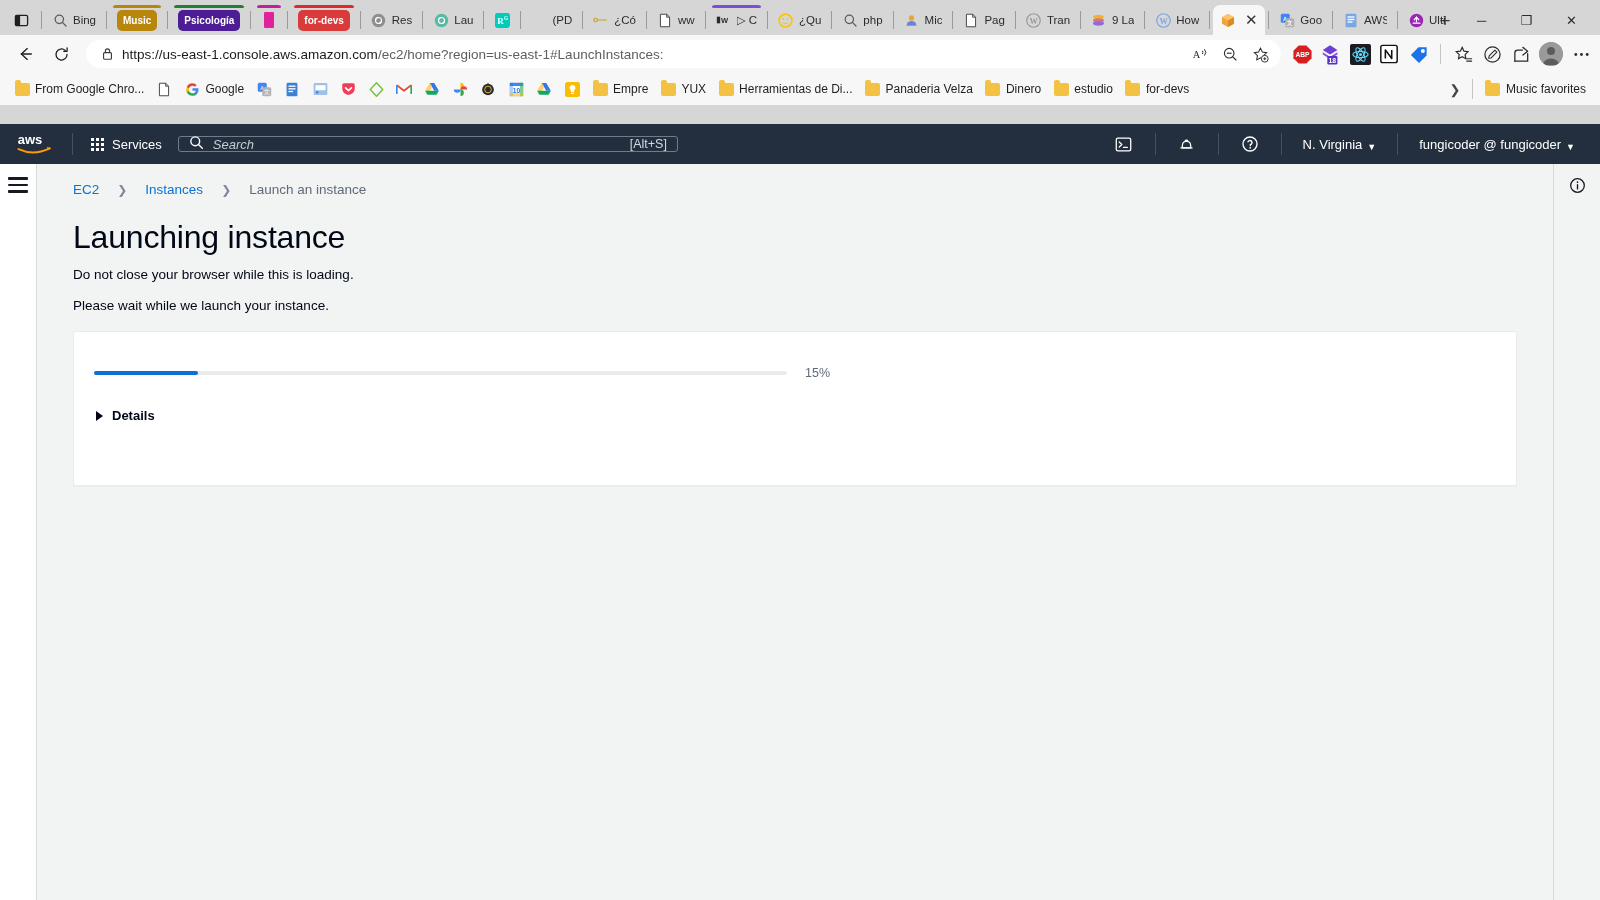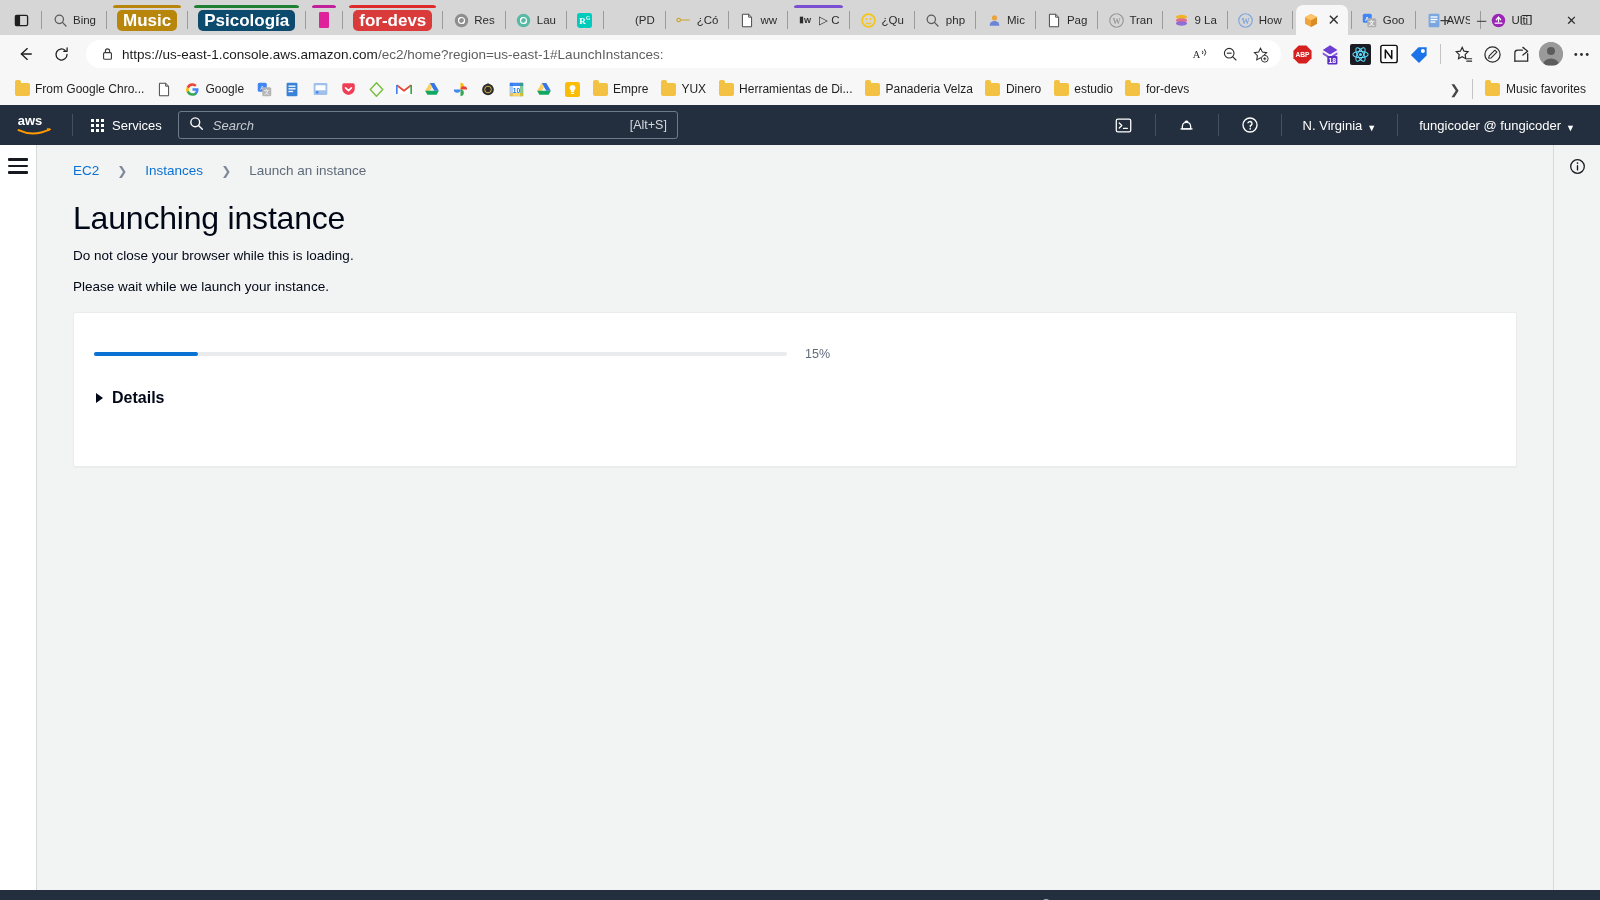--- a/index.html
+++ b/index.html
@@ -4,21 +4,21 @@
 <style>
   * { box-sizing: border-box; margin: 0; padding: 0; }
   html, body {
     width: 1600px; height: 900px;
     font-family: "Liberation Sans", sans-serif;
     overflow: hidden;
     background: #ffffff;
   }
 
   
-  .browser { width: 1600px; height: 105px; background: #d6d6d6; position: relative; }
+  .browser { width: 1600px; height: 124px; background: #d6d6d6; position: relative; }
 
   
   .tabstrip {
     height: 35px; display: flex; align-items: flex-end;
     padding: 0 6px 0 4px; background: #d6d6d6;
   }
   .tab-tools-btn {
     width: 34px; height: 30px; display: flex; align-items: center; justify-content: center;
     border-radius: 5px; flex: 0 0 auto;
   }
@@ -35,21 +35,21 @@
     background: #f7f7f7; max-width: 64px; border-radius: 7px 7px 0 0;
     padding-right: 4px;
   }
   .tab .topline { position:absolute; top:0; left:3px; right:3px; height:2.5px; border-radius:2px; }
   .tabfav {
     width: 16px; height: 16px; flex: 0 0 auto; border-radius: 3px;
     display: flex; align-items: center; justify-content: center;
     font-size: 9px; color: #fff; font-weight: bold; overflow:hidden;
   }
   .tab-pill {
-    border-radius: 5px; padding: 2px 6px; font-size: 17px; font-weight: bold; color: #fff;
+    border-radius: 5px; padding: 2px 6px; font-size: 10px; font-weight: bold; color: #fff;
     line-height: 17px;
   }
   .tabclose { width: 20px; height:20px; display:flex; align-items:center; justify-content:center;
     font-size: 15px; color:#333; }
   .newtab { width: 28px; height: 28px; display:flex;align-items:center;justify-content:center;
     font-size: 19px; color: #3b3b3b; font-weight: 300; margin-left:4px; flex:0 0 auto;}
   .wincontrols { margin-left: auto; display: flex; align-items: center; height: 30px; }
   .wc { width: 45px; height: 31px; display:flex; align-items:center; justify-content:center;
     font-size: 13px; color: #2b2b2b; }
 
@@ -102,21 +102,21 @@
     height: 40px; background: #232f3e; display: flex; align-items: center;
     padding: 0 14px 0 16px; color: #ffffff; font-size: 13px;
   }
   .aws-logo { width: 38px; height: 26px; position: relative; flex:0 0 auto; margin-right: 8px;}
   .hdr-sep { width: 1px; height: 22px; background: #42505f; margin: 0 10px; }
   .services-btn { display: flex; align-items: center; gap: 8px; padding: 5px 8px; border-radius:3px; }
   .grid9 { display: grid; grid-template-columns: repeat(3, 3px); grid-template-rows: repeat(3,3px);
     gap: 2px; }
   .grid9 i { background: #ffffff; width: 3px; height: 3px; display:block; }
   .aws-search {
-    flex: 1 1 auto; height: 28px; margin-left: 8px; margin-right: 10px;
+    flex: 1 1 auto; height: 16px; margin-left: 8px; margin-right: 10px;
     background: #232f3e; border: 1px solid #6f7b89; border-radius: 3px;
     display: flex; align-items: center; padding: 0 10px; max-width: 500px;
   }
   .aws-search .ph { color: #c7ccd2; font-style: italic; font-size: 13px; margin-left: 9px; }
   .aws-search .kbd { margin-left: auto; color: #d5d9dd; font-size: 12.5px; }
   .hdr-right { margin-left: auto; display: flex; align-items: center; }
   .hdr-item { padding: 6px 11px; display: flex; align-items: flex-end; gap: 5px; border-radius:3px;
     font-size: 13px; color: #ffffff; white-space: nowrap; }
   .hdr-ico-box { width: 20px; height: 20px; display:flex; align-items:center; justify-content:center; }
 
@@ -150,21 +150,21 @@
   .step-row { display: flex; align-items: center; gap: 12px; padding-left: 2px; }
   .spinner { width: 15px; height: 15px; flex:0 0 auto; position: relative; }
   .step-label { font-size: 13.5px; color: #000716; }
   .bar-row { display: flex; align-items: center; gap: 18px; }
   .bar-track { height: 4px; background: #e9ebed; border-radius: 2px; width: 693px; }
   .bar-fill { height: 4px; background: #0972d3; border-radius: 2px; }
   .bar-pct { font-size: 12.5px; color: #5f6b7a; }
   .details-row { display: flex; align-items: center; gap: 9px; margin-top: 28px; padding-left:2px; }
   .tri { width: 0; height: 0; border-left: 7px solid #000716;
     border-top: 5px solid transparent; border-bottom: 5px solid transparent; }
-  .details-lbl { font-size: 16px; color: #000716; font-weight: 700; }
+  .details-lbl { font-size: 13px; color: #000716; font-weight: 700; }
 
   
   .footer {
     height: 30px; background: #232f3e; display: flex; align-items: center;
     padding: 0 14px 0 14px; color: #ffffff; font-size: 12.5px;
   }
   .f-left { display: flex; gap: 26px; padding-left: 6px;}
   .f-right { margin-left: auto; display: flex; gap: 26px; align-items: center; }
   .f-copy { color: #ffffff; }
 </style>
@@ -192,21 +192,21 @@
           <span class="tlabel">Bing</span>
         </div>
         <div class="tab-sep"></div>
         <div class="tab" style="max-width: none;">
           <div class="topline" style="background: rgb(184, 134, 11);"></div>
           <span class="tab-pill" style="background: rgb(184, 134, 11);">Music</span>
         </div>
         <div class="tab-sep"></div>
         <div class="tab" style="max-width: none;">
           <div class="topline" style="background: rgb(30, 128, 51);"></div>
-          <span class="tab-pill" style="background: #0c4a6e;">Psicología</span>
+          <span class="tab-pill" style="background: #4c1d95;">Psicología</span>
         </div>
         <div class="tab-sep"></div>
         <div class="tab">
           <div class="topline" style="background: rgb(192, 32, 154);"></div>
           <span class="tabfav">
             <svg width="10" height="18" viewBox="0 0 10 18">
               <rect width="10" height="18" rx="3" fill="#e0219c"></rect>
             </svg>
           </span>
         </div>

